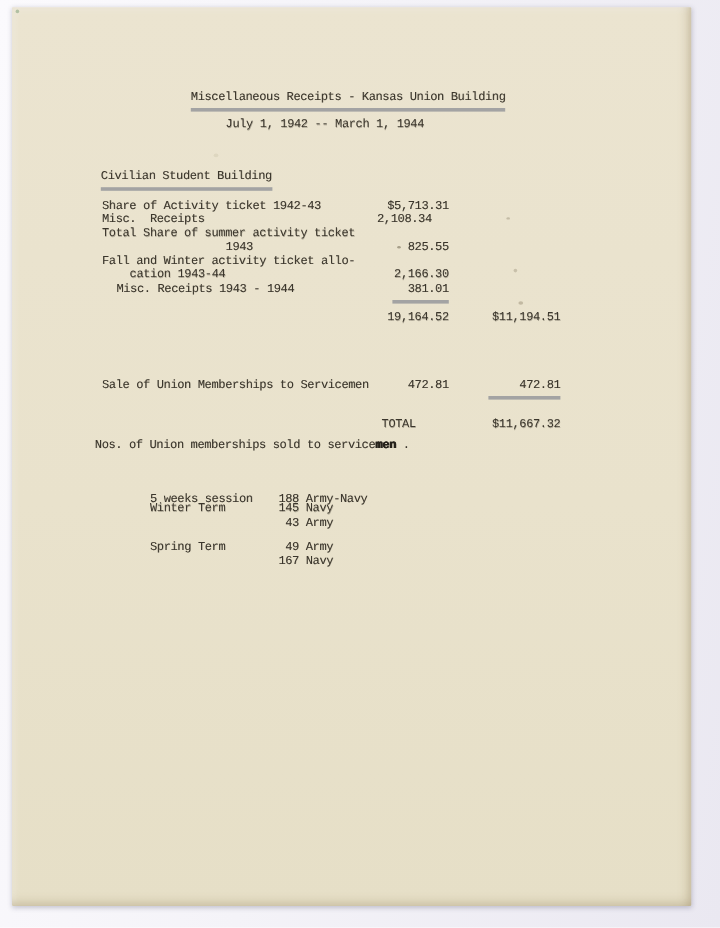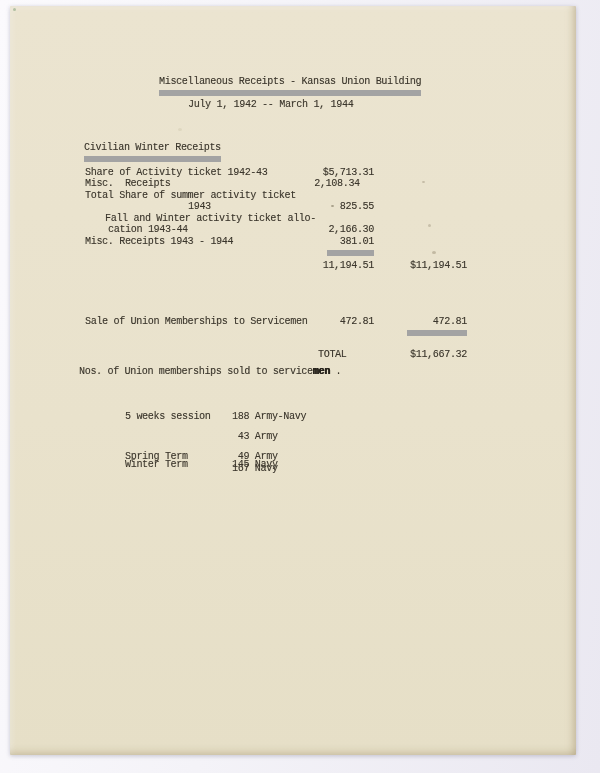--- a/index.html
+++ b/index.html
@@ -17,93 +17,93 @@
       inset 0 -7px 9px -5px rgba(140,120,80,0.33),
       inset 2px 2px 5px rgba(255,255,255,0.35);
     border-radius:1px;
   }
   .line{
     position:absolute;white-space:pre;
     font-size:10px;line-height:12px;letter-spacing:-0.3px;
     color:#3b362c;
     text-shadow:0.3px 0.3px 0 rgba(59,54,44,0.35);
   }
-  .u{border-bottom:6px solid #a3a3a3;padding-bottom:1.5px;}
+  .u{border-bottom:3px solid #a3a3a3;padding-bottom:1.5px;}
   .amtA{left:300px;width:74px;text-align:right;}
   .amtB{left:381px;width:86px;text-align:right;}
   .emph{
     font-weight:bold;color:#27231c;
     text-shadow:0.6px 0 0 #27231c,0 0.4px 0 rgba(39,35,28,0.8);
   }
   .speck{position:absolute;border-radius:50%;}
   .s1{left:13px;top:8px;width:3px;height:3px;background:#a3b796;opacity:.8;}
   .s2{left:422px;top:181px;width:3px;height:2px;background:#c4bca6;}
   .s3{left:428px;top:224px;width:3px;height:3px;background:#c8c0aa;}
   .s4{left:432px;top:251px;width:4px;height:3px;background:#c2b9a2;}
   .s5{left:331px;top:205px;width:3px;height:2px;background:#a79f89;}
   .s6{left:178px;top:128px;width:4px;height:3px;background:#ded7c0;}
 
   
   .title{left:159px;top:76px;}
   .subtitle{left:188px;top:99px;}
   .heading{left:84px;top:142px;}
   .r1{top:167px;} .r2{top:178px;text-align:center;} .r3{top:190px;} .r4{top:201px;}
-  .r5{top:213px;margin-left:20px;} .r6{top:224px;} .r7{top:236px;}
+  .r5{top:213px;} .r6{top:224px;} .r7{top:236px;margin-left:12px;}
   .lab{left:85px;}
   .lab-indent2{left:108px;}
   .lab-year{left:188px;}
   .r7amt{left:327px;width:47px;text-align:right;top:236px;}
   .subtot{top:260px;}
   .sale{top:316px;text-align:right;}
   .saleB{left:407px;width:60px;text-align:right;top:316px;}
   .totrow{top:349px;}
   .tot-label{left:318px;}
   .nosline{left:79px;top:366px;}
-  .m1{top:395px;margin-top:16px;} .m2{top:419px;margin-top:40px;} .m2b{top:431px;}
+  .m1{top:395px;margin-top:16px;} .m2{top:419px;} .m2b{top:431px;}
   .m3{top:451px;} .m3b{top:463px;}
   .term{left:125px;}
   .cnt{left:232px;}
 </style>
 </head>
 <body>
 
 <div class="paper"></div>
 
 <div class="speck s1"></div>
 <div class="speck s2"></div>
 <div class="speck s3"></div>
 <div class="speck s4"></div>
 <div class="speck s5"></div>
 <div class="speck s6"></div>
 
 <div class="line title u">Miscellaneous Receipts - Kansas Union Building</div>
 <div class="line subtitle">July 1, 1942 -- March 1, 1944</div>
 
-<div class="line heading u">Civilian Winter Receipts</div>
+<div class="line heading u">Civilian Student Building</div>
 
 <div class="line lab r1">Share of Activity ticket 1942-43</div>
 <div class="line amtA r1">$5,713.31</div>
 
 <div class="line lab r2">Misc.  Receipts</div>
 <div class="line amtA r2">2,108.34</div>
 
 <div class="line lab r3">Total Share of summer activity ticket</div>
 
 <div class="line lab-year r4">1943</div>
 <div class="line amtA r4">825.55</div>
 
 <div class="line lab r5">Fall and Winter activity ticket allo-</div>
 
 <div class="line lab-indent2 r6">cation 1943-44</div>
 <div class="line amtA r6">2,166.30</div>
 
 <div class="line lab r7">Misc. Receipts 1943 - 1944</div>
 <div class="line r7amt u">381.01</div>
 
-<div class="line amtA subtot">11,194.51</div>
+<div class="line amtA subtot">19,164.52</div>
 <div class="line amtB subtot">$11,194.51</div>
 
 <div class="line lab sale">Sale of Union Memberships to Servicemen</div>
 <div class="line amtA sale">472.81</div>
 <div class="line saleB u">472.81</div>
 
 <div class="line tot-label totrow">TOTAL</div>
 <div class="line amtB totrow">$11,667.32</div>
 
 <div class="line nosline"><span>Nos. of Union memberships sold to service</span><span class="emph">men</span><span> .</span></div>

